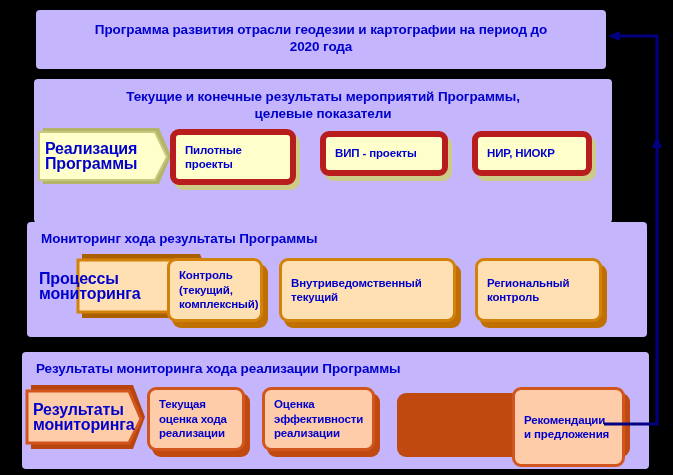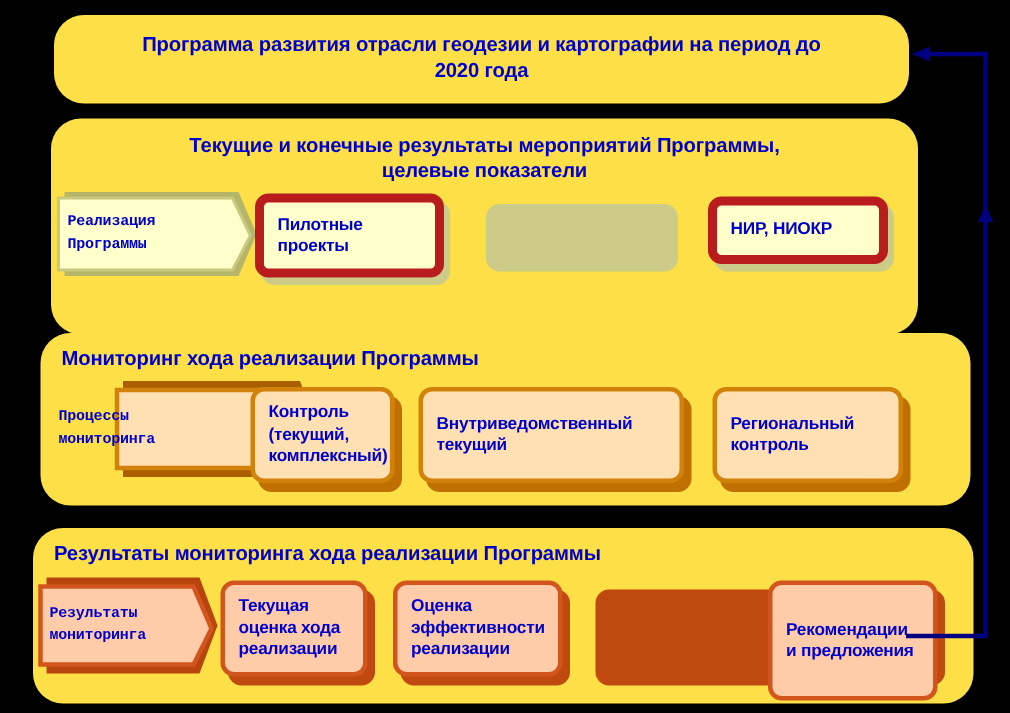--- a/index.html
+++ b/index.html
@@ -16,22 +16,22 @@
   #stage {
     position: relative;
     width: 673px;
     height: 475px;
     background: #000000;
   }
 
   
   .panel {
     position: absolute;
-    background: #fde047;
-    border-radius: 20px;
+    background: #c4b5fd;
+    border-radius: 4px;
     box-sizing: border-box;
   }
 
   
   .panel-title {
     position: absolute;
     color: #0000CC;
     font-weight: bold;
     font-size: 13.5px;
     line-height: 17px;
@@ -94,25 +94,24 @@
   
   .arrowbox {
     position: absolute;
     z-index: 3;
   }
   .arrowbox svg { display: block; }
   .arrowbox .lbl {
     position: absolute;
     color: #0000CC;
     font-weight: bold;
-    font-size: 10px;
+    font-size: 16px;
     line-height: 14.5px;
     letter-spacing: -0.15px;
     white-space: pre-line;
-    font-family: Liberation Mono, monospace;
   }
 
   
   .connector {
     position: absolute;
     left: 0; top: 0;
     width: 673px; height: 475px;
     z-index: 9;
     pointer-events: none;
   }
@@ -141,28 +140,29 @@
       </svg>
       <div class="lbl" style="left:8px; top:18px;">Реализация
 Программы</div>
     </div>
 
     <div class="node-shadow" style="left:140px; top:55px; width:126px; height:56px;"></div>
     <div class="node" style="left:136px; top:50px; width:126px; height:56px;">Пилотные
 проекты</div>
 
     <div class="node-shadow" style="left:290px; top:57px; width:128px; height:45px;"></div>
+    <div class="node" style="left:286px; top:52px; width:128px; height:45px;">ВИП - проекты</div>
 
     <div class="node-shadow" style="left:442px; top:57px; width:120px; height:45px;"></div>
     <div class="node" style="left:438px; top:52px; width:120px; height:45px;">НИР, НИОКР</div>
   </div>
 
   <div class="panel theme-orange" style="left:27px; top:222px; width:620px; height:115px;">
 
-    <div class="panel-title left" style="top:8px; left:14px;">Мониторинг хода реализации Программы</div>
+    <div class="panel-title left" style="top:8px; left:14px;">Мониторинг хода результаты Программы</div>
 
     <div class="arrowbox" style="left:3px; top:30px; width:140px; height:72px;padding-left:46px;">
       <svg width="140" height="72" viewBox="0 0 140 72">
         <path d="M6,2 L124,2 L136,34 L124,66 L6,66 Z" fill="#AA5F00"></path>
         <path d="M2,8 L120,8 L132,36 L120,60 L2,60 Z" fill="#FFE0B3" stroke="#D2820A" stroke-width="3"></path>
       </svg>
       <div class="lbl" style="left:9px; top:20px;">Процессы
 мониторинга</div>
     </div>
 

